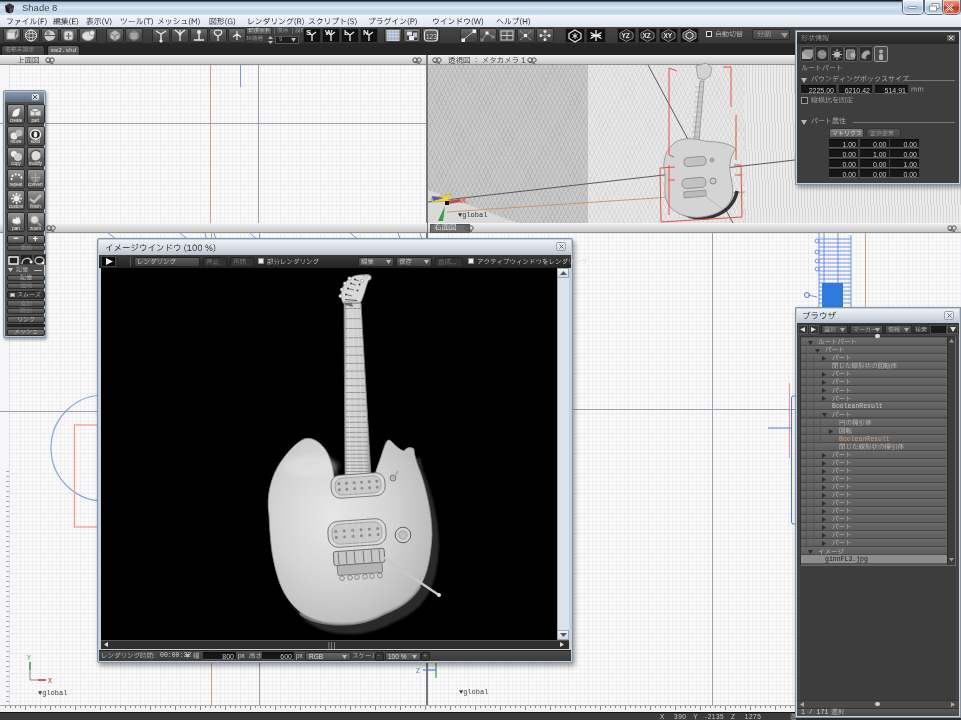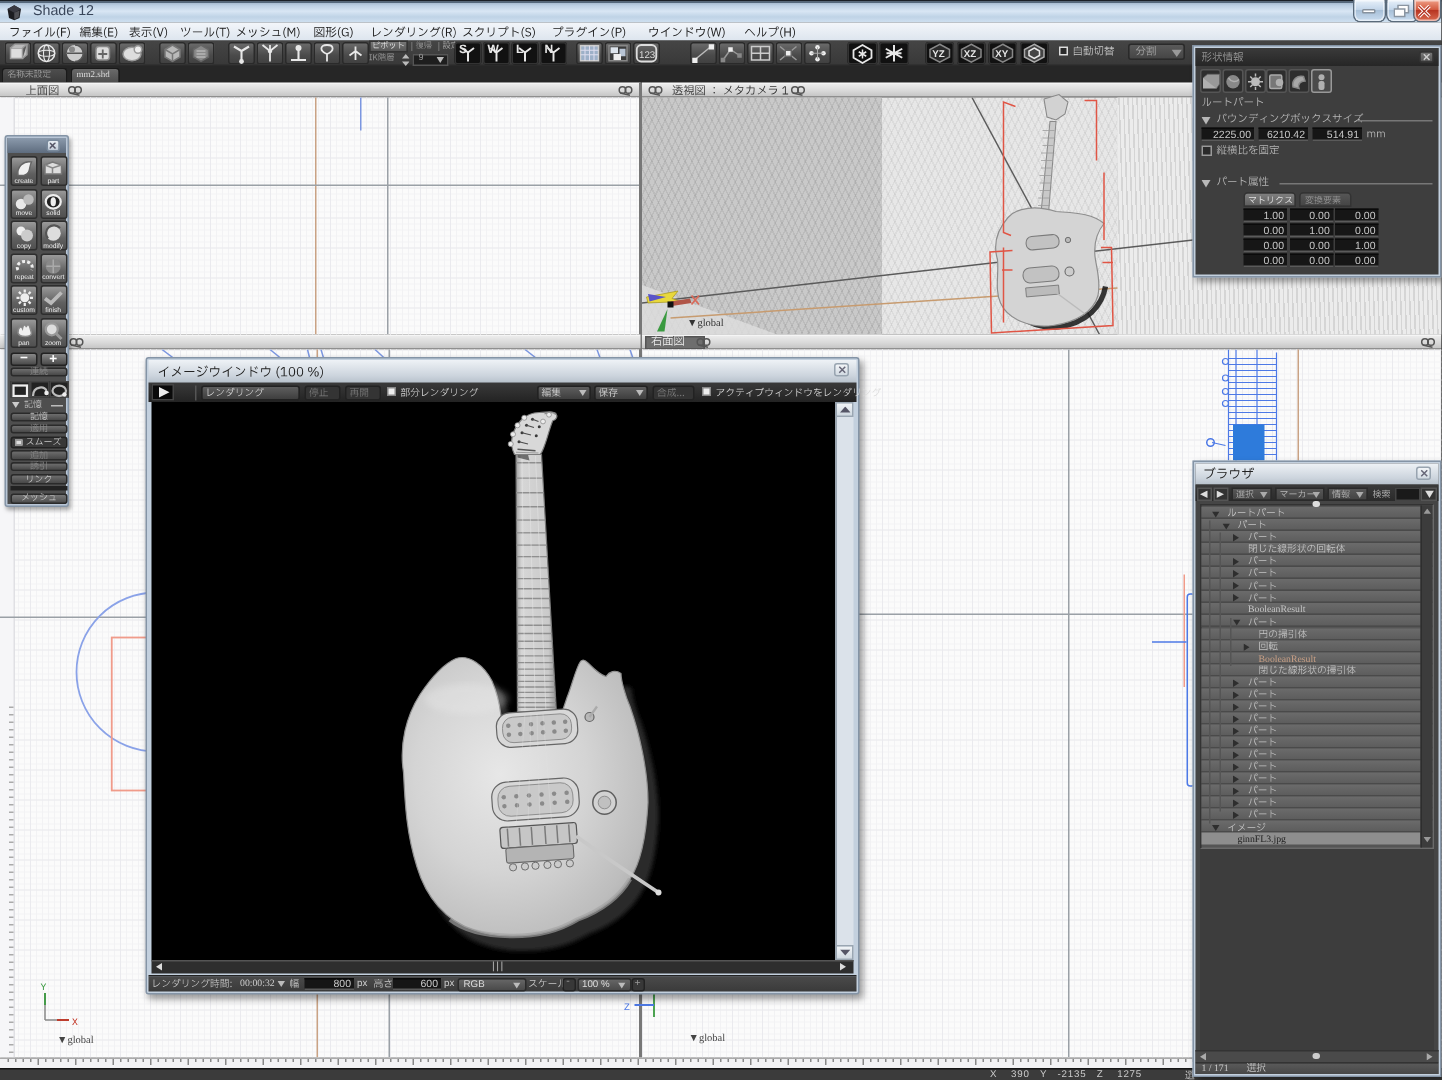--- a/index.html
+++ b/index.html
@@ -1,21 +1,21 @@
 <!DOCTYPE html>
 <html><head><meta charset="utf-8"><style>
 *{margin:0;padding:0;box-sizing:border-box}
 body{font-family:"Liberation Sans",sans-serif;width:961px;height:720px;overflow:hidden;position:relative;background:#3a3a3a}
 .abs{position:absolute}
 .grid{background-color:#fbfbfb;background-image:
  linear-gradient(#eaeaee 1px,transparent 1px),linear-gradient(90deg,#eaeaee 1px,transparent 1px),
  linear-gradient(#f2f2f4 1px,transparent 1px),linear-gradient(90deg,#f2f2f4 1px,transparent 1px);
  background-size:20px 20px,20px 20px,4px 4px,4px 4px}
 .vphead{background:linear-gradient(#ececec,#d9d9d9 55%,#c6c6c6);border-bottom:1px solid #8f8f8f;border-top:1px solid #f5f5f5}
-.mono{font-family:Liberation Serif, serif}
+.mono{font-family:Liberation Mono, monospace}
 .tbtn{position:absolute;height:15px;top:1px;border-radius:2px;background:linear-gradient(#6e6e6e,#4a4a4a 60%,#3f3f3f);box-shadow:inset 0 0 0 1px #2a2a2a}
 .tbtnD{position:absolute;height:15px;top:1px;border-radius:2px;background:#111;box-shadow:inset 0 0 0 1px #333}
 .pfield{position:absolute;background:#161616;border-top:1px solid #0a0a0a;border-bottom:1px solid #5a5a5a;color:#c8c8c8;font-size:7px;text-align:right;line-height:8px;padding-right:2px}
 </style></head><body>
 <svg width="0" height="0" style="position:absolute">
     <defs>
       <g id="t73051">
         <path transform="translate(0,7.25)" d="M1 -5.6H6.5Q6.5 -4 6.1 -2.9Q5.6 -1.8 4.7 -1.1Q3.9 -0.3 2.4 0.1L2.2 -0.5Q3.4 -0.8 4.2 -1.4Q5 -2 5.4 -2.9Q5.8 -3.8 5.9 -5H1Z M11.9 -2.2Q12.6 -2.5 13 -2.9Q13.4 -3.3 13.6 -3.8H9.2V-4.3H14.2V-3.8Q14 -3.2 13.5 -2.6Q13 -2.1 12.3 -1.7ZM9.5 0Q10.1 -0.2 10.5 -0.5Q10.9 -0.8 11.1 -1.2Q11.2 -1.6 11.2 -2.1V-3.2H11.8V-2.1Q11.8 -1.2 11.3 -0.6Q10.8 0.1 9.8 0.5Z M22.4 -5.7Q21.4 -4.7 20.2 -3.9V0.2H19.6V-3.5Q18.2 -2.7 16.6 -2.1L16.4 -2.6Q17.9 -3.2 19.4 -4.1Q20.9 -5 22 -6.1Z M30.7 -3.1Q30.3 -1.9 29.6 -1.1Q29 -0.3 28.1 0.1H27.6V-6H28.1V-0.5Q29.5 -1.3 30.2 -3.3ZM25.6 -6H26.2V-3.6Q26.2 -2.2 25.8 -1.3Q25.3 -0.5 24.4 0.2L24.1 -0.2Q24.9 -0.8 25.3 -1.6Q25.6 -2.4 25.6 -3.6Z M33.4 -6.2H34Q33.5 -5.9 33.2 -5.3Q32.8 -4.7 32.7 -4.1Q32.5 -3.5 32.5 -2.9V-2.2Q32.5 -1.6 32.7 -1Q32.8 -0.4 33.2 0.2Q33.5 0.7 34 1.1H33.4Q32.9 0.8 32.6 0.2Q32.3 -0.4 32.1 -1.1Q31.9 -1.8 31.9 -2.6Q31.9 -3.3 32.1 -4Q32.3 -4.8 32.6 -5.3Q32.9 -5.9 33.4 -6.2Z M35.4 -2.6V0H34.7V-5.7H38.1V-5.1H35.4V-3.2H37.9V-2.6Z M39.1 1.1H38.5Q38.9 0.7 39.3 0.2Q39.6 -0.4 39.8 -1Q40 -1.6 40 -2.2V-2.9Q40 -3.5 39.8 -4.1Q39.6 -4.7 39.3 -5.3Q38.9 -5.9 38.5 -6.2H39.1Q39.5 -5.9 39.9 -5.3Q40.2 -4.8 40.4 -4Q40.6 -3.3 40.6 -2.6Q40.6 -1.8 40.4 -1.1Q40.2 -0.4 39.9 0.2Q39.5 0.8 39.1 1.1Z"></path>
       </g>
       <g id="t26702">
@@ -210,21 +210,21 @@
     </defs>
   </svg>
 <div style="position:absolute;left:0px;top:0px;width:961px;height:15px;background:linear-gradient(#8fa4ba,#bdd0e4 25%,#d8e6f4 50%,#bfd3e6 75%,#cfe0f0)"></div>
 <div style="position:absolute;left:0px;top:0px;width:961px;height:1px;background:#1a1f26"></div>
 <div style="position:absolute;left:0px;top:1px;width:961px;height:1px;background:#55687c"></div>
 <svg style="position:absolute;left:4px;top:3px" width="11" height="11">
     <path d="M5.5 0.5 L10 3 L9 9 L5.5 10.5 L2 9 L1 3 Z" fill="#1c1c20"></path>
     <path d="M5.5 0.5 L10 3 L5.5 5.5 L1 3 Z" fill="#3a3a42"></path>
     <path d="M5.5 5.5 L9 4 L8.5 8.5 L5.5 10 Z" fill="#e8e8ee" opacity="0.25"></path>
   </svg>
-<div class="abs" style="left:22px;top:2px;font-size:9.5px;color:#39465a">Shade 12</div>
+<div class="abs" style="left:22px;top:2px;font-size:9.5px;color:#39465a">Shade 8</div>
 <div class="abs" style="left:903px;top:0px;width:20px;height:14px;border-radius:0 0 4px 4px;background:linear-gradient(#e8f1fa,#c3d6ea 45%,#a8c0d8 50%,#c9dcef);box-shadow:inset 0 0 0 1px rgba(255,255,255,.55),0 0 0 1px #5a6a7a">
     <div class="abs" style="left:5px;top:6px;width:9px;height:3px;background:#fff;border:1px solid #87929e;border-radius:1px"></div>
   </div>
 <div class="abs" style="left:925px;top:0px;width:20px;height:14px;border-radius:0 0 4px 4px;background:linear-gradient(#e8f1fa,#c3d6ea 45%,#a8c0d8 50%,#c9dcef);box-shadow:inset 0 0 0 1px rgba(255,255,255,.55),0 0 0 1px #5a6a7a">
     <svg style="position:absolute;left:4px;top:3px" width="11" height="9">
       <rect x="3" y="0.5" width="7" height="5" fill="#fdfdfd" stroke="#8a95a1"></rect>
       <rect x="0.5" y="3" width="7" height="5" fill="#fdfdfd" stroke="#8a95a1"></rect>
     </svg>
   </div>
 <div class="abs" style="left:943px;top:0px;width:17px;height:14px;border-radius:0 0 4px 4px;background:linear-gradient(#f0a088,#d35b40 45%,#b83522 50%,#d96a50);box-shadow:inset 0 0 0 1px rgba(255,255,255,.55),0 0 0 1px #5a6a7a">

